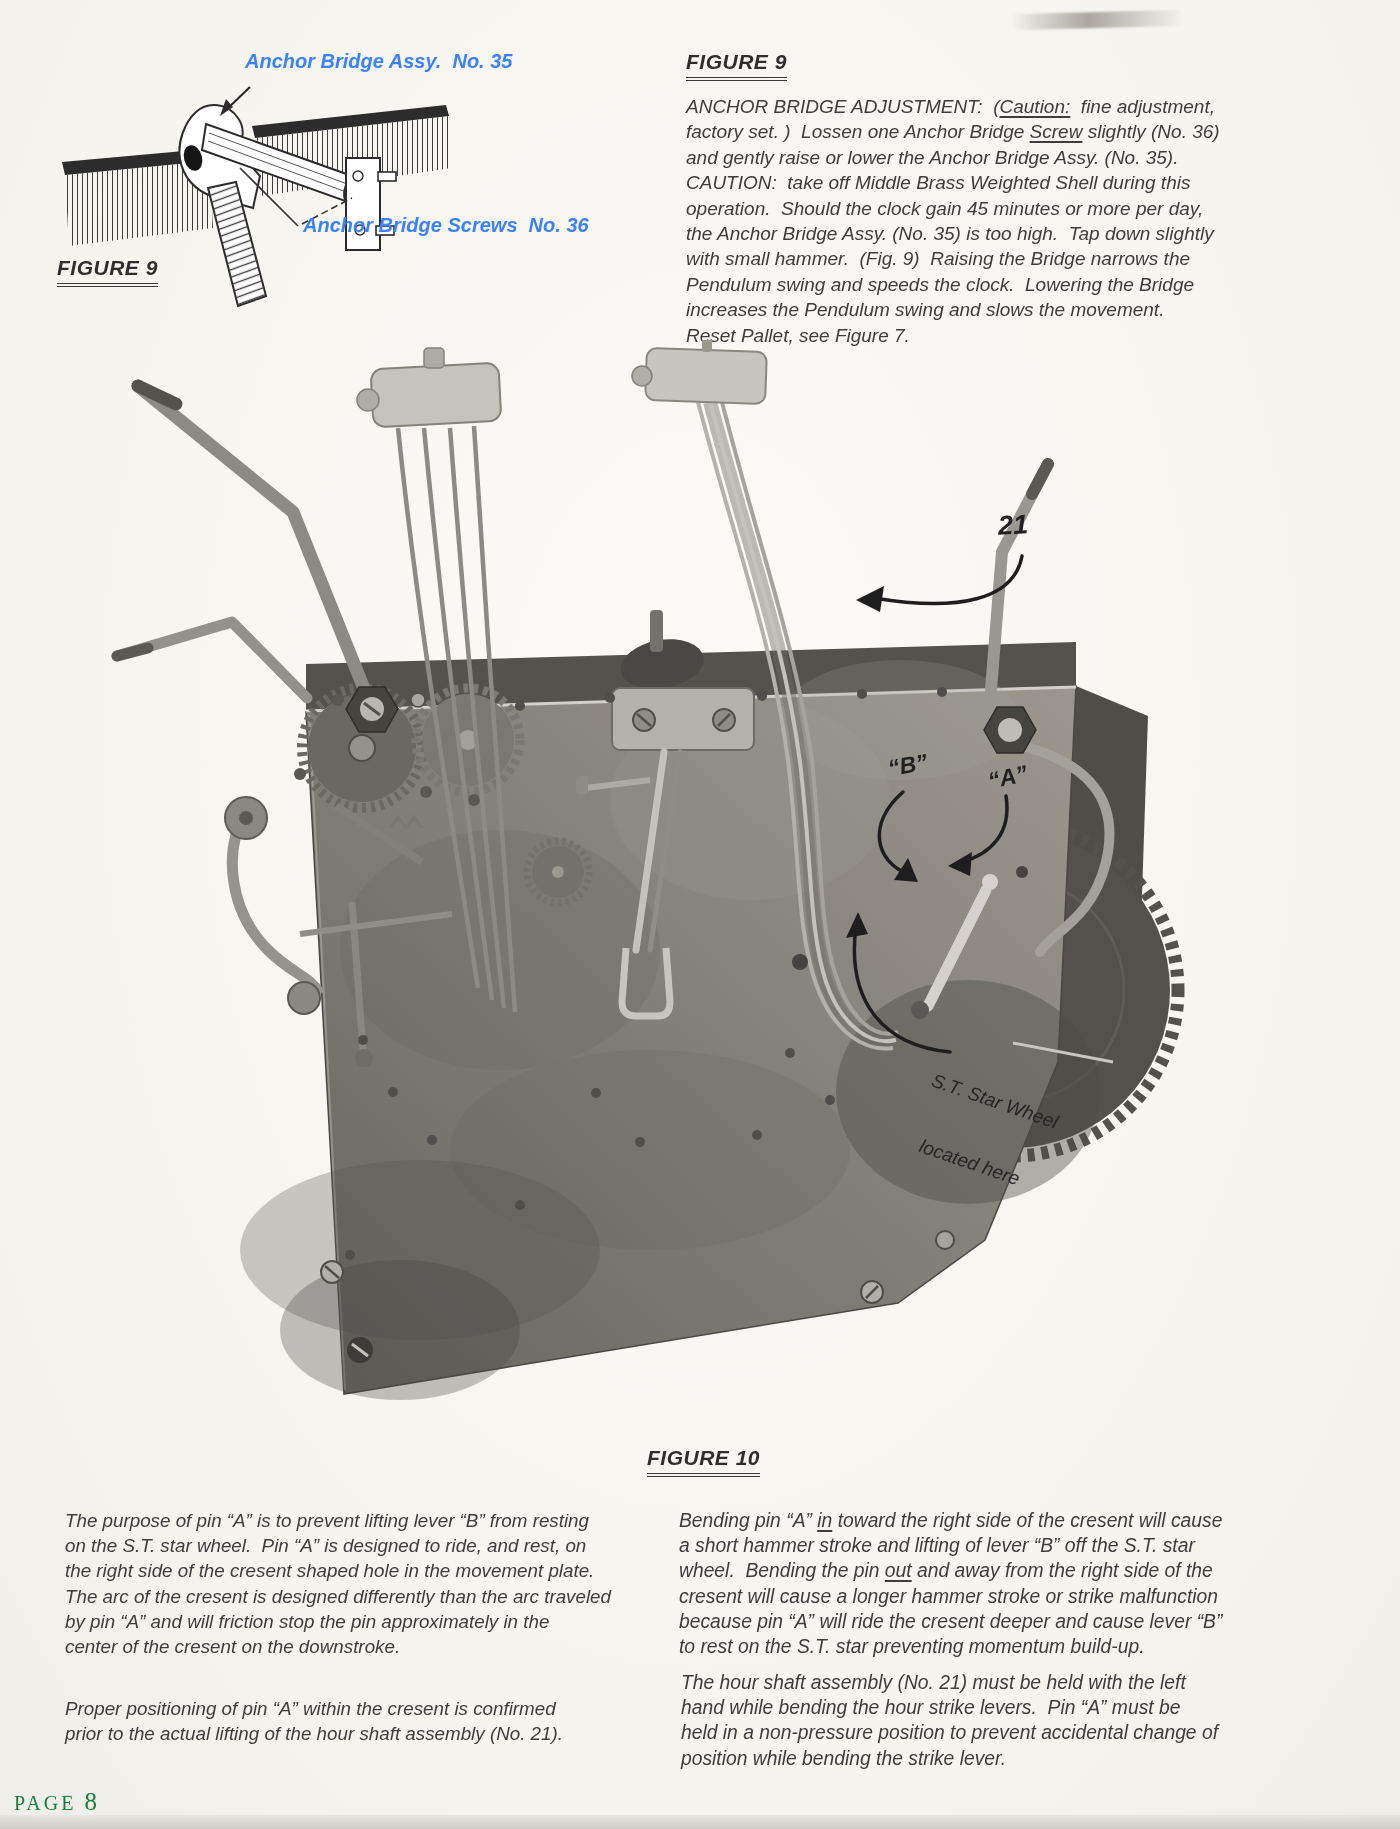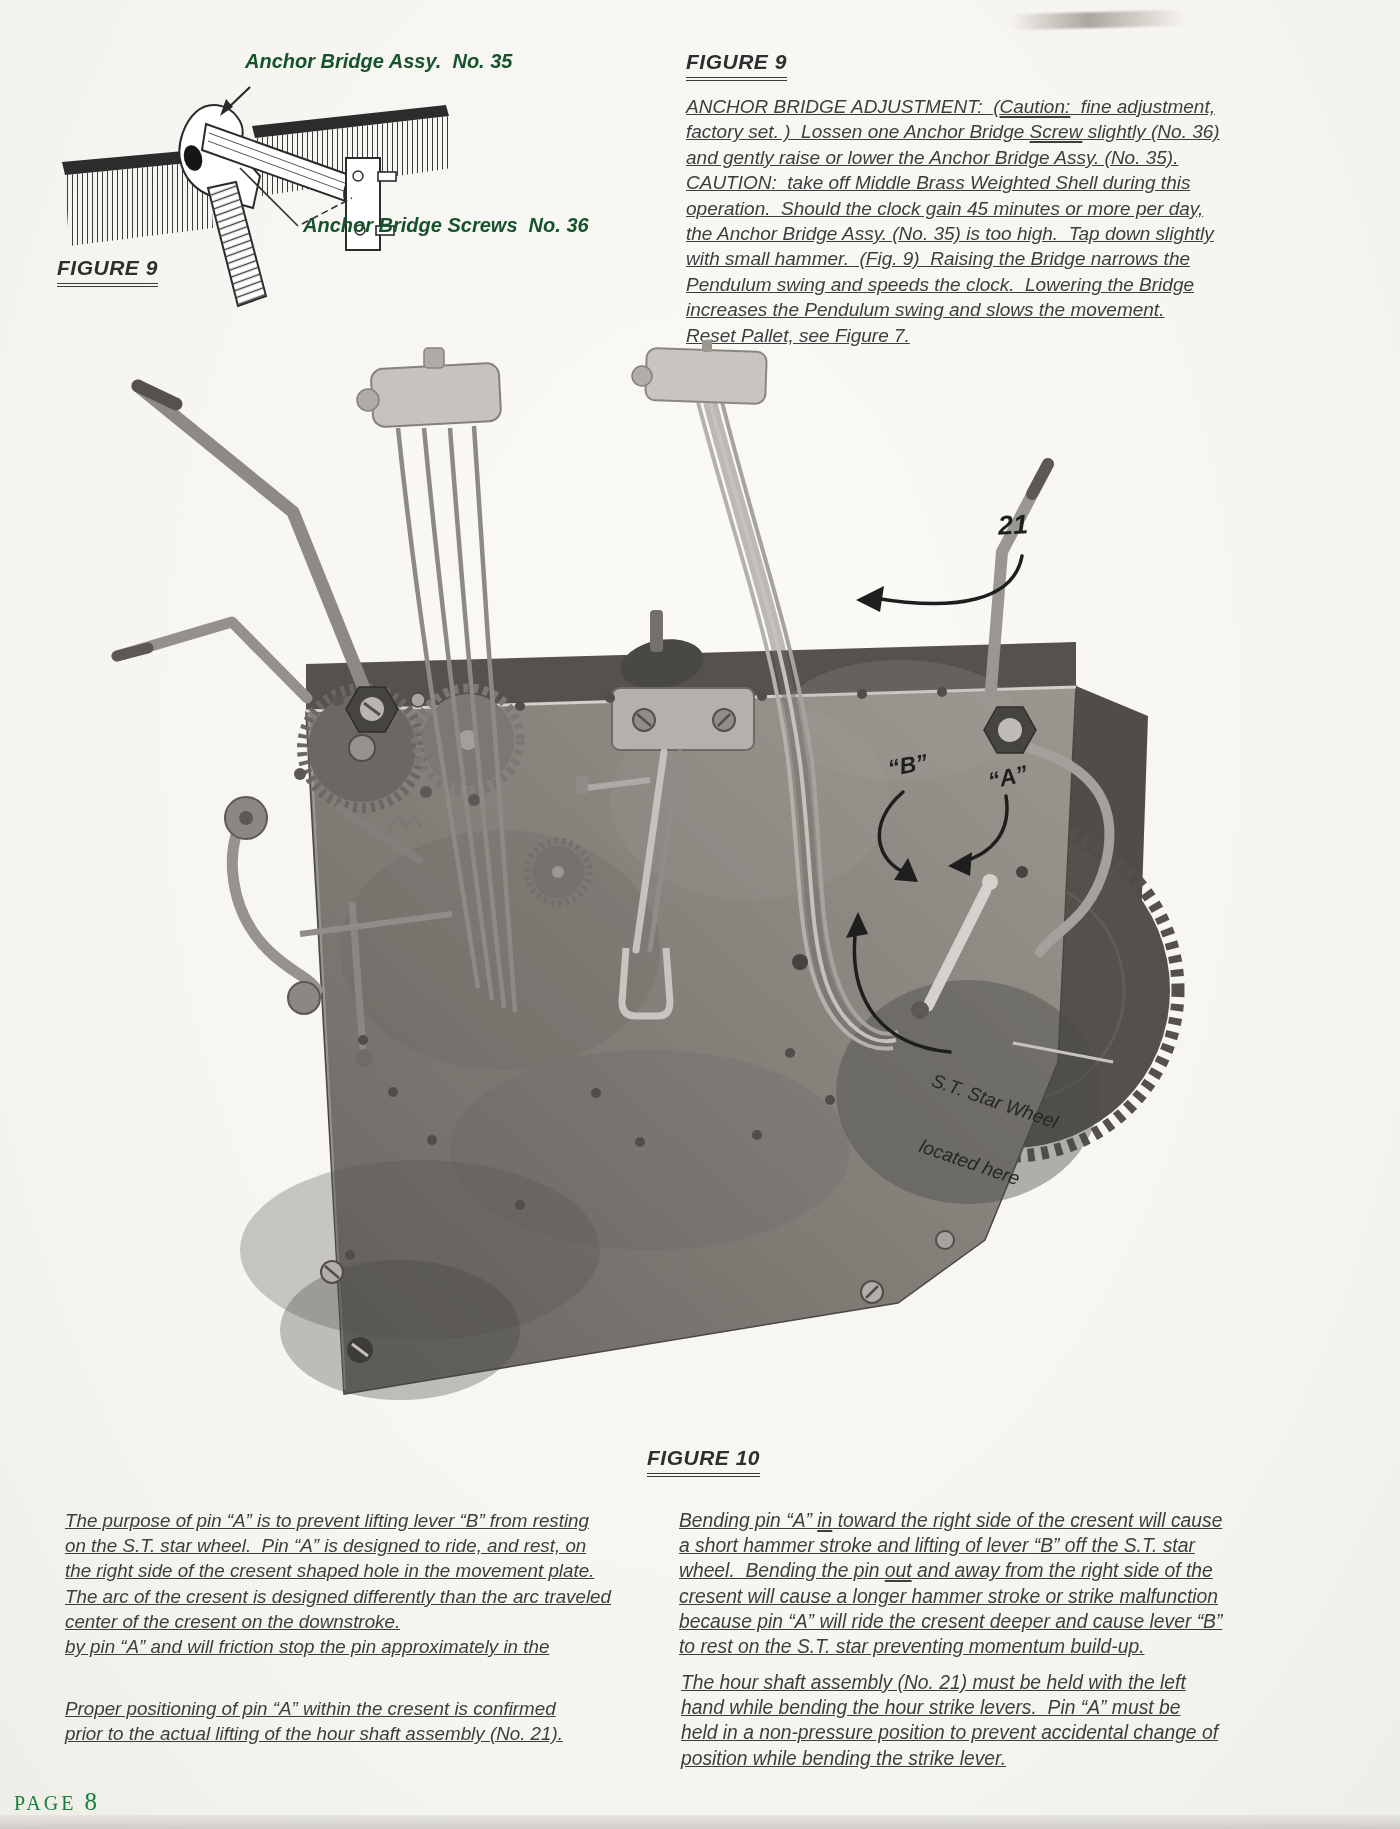--- a/index.html
+++ b/index.html
@@ -10,27 +10,27 @@
     color:#3a3a3a;
   }
   .abs{position:absolute;}
   
   .fig-head{
     font-style:italic;font-weight:bold;font-size:21px;color:#2e2e2e;
     border-bottom:4px double #3a3a3a;padding-bottom:3px;letter-spacing:.5px;
     display:inline-block;white-space:pre;
   }
   
-  .ln{white-space:pre;font-style:italic;color:#3d3d3d;text-decoration:underline;}
+  .ln{white-space:pre;font-style:italic;color:#3d3d3d;}
   .adj .ln{font-size:19px;line-height:25.4px;}
   .note .ln{line-height:25.2px;}
   .note-l .ln{font-size:18.8px;}
   .note-r .ln{font-size:19.3px;}
   .u{text-decoration:underline;text-decoration-thickness:2px;text-underline-offset:3px;}
-  .lbl{font-style:italic;font-weight:bold;font-size:20px;color:#14532d;white-space:pre;}
+  .lbl{font-style:italic;font-weight:bold;font-size:20px;color:#3b82f6;white-space:pre;}
   
   .ink{font-style:italic;color:#1f1f1f;white-space:pre;}
   .ann21{font-size:27px;font-weight:bold;transform:rotate(-3deg);}
   .annAB{font-size:23px;font-weight:bold;}
   .annSW{font-size:19px;line-height:22px;transform:rotate(19deg);transform-origin:left top;color:#262626;}
   .annSW .sw2{margin-left:10px;}
   
   .pagenum{font-family:"Liberation Serif", serif;color:#15803d;font-size:20px;letter-spacing:3px;}
   .pagenum .n8{font-size:25px;letter-spacing:0;}
   .bottom-strip{
@@ -293,22 +293,22 @@
     <div class="sw2">located here</div>
   </div>
 
   <div class="abs fig-head" style="left:647px;top:1446px;">FIGURE 10</div>
 
   <div class="abs note note-l" style="left:65px;top:1508px;width:625px;">
     <div class="ln">The purpose of pin “A” is to prevent lifting lever “B” from resting</div>
     <div class="ln">on the S.T. star wheel.  Pin “A” is designed to ride, and rest, on</div>
     <div class="ln">the right side of the cresent shaped hole in the movement plate.</div>
     <div class="ln">The arc of the cresent is designed differently than the arc traveled</div>
+    <div class="ln">by pin “A” and will friction stop the pin approximately in the</div>
     <div class="ln">center of the cresent on the downstroke.</div>
-    <div class="ln">by pin “A” and will friction stop the pin approximately in the</div>
   </div>
   <div class="abs note note-l" style="left:65px;top:1696px;width:625px;">
     <div class="ln">Proper positioning of pin “A” within the cresent is confirmed</div>
     <div class="ln">prior to the actual lifting of the hour shaft assembly (No. 21).</div>
   </div>
 
   <div class="abs note note-r" style="left:679px;top:1508px;width:660px;">
     <div class="ln"><span>Bending pin “A” </span><span class="u">in</span><span> toward the right side of the cresent will cause</span></div>
     <div class="ln">a short hammer stroke and lifting of lever “B” off the S.T. star</div>
     <div class="ln"><span>wheel.  Bending the pin </span><span class="u">out</span><span> and away from the right side of the</span></div>

